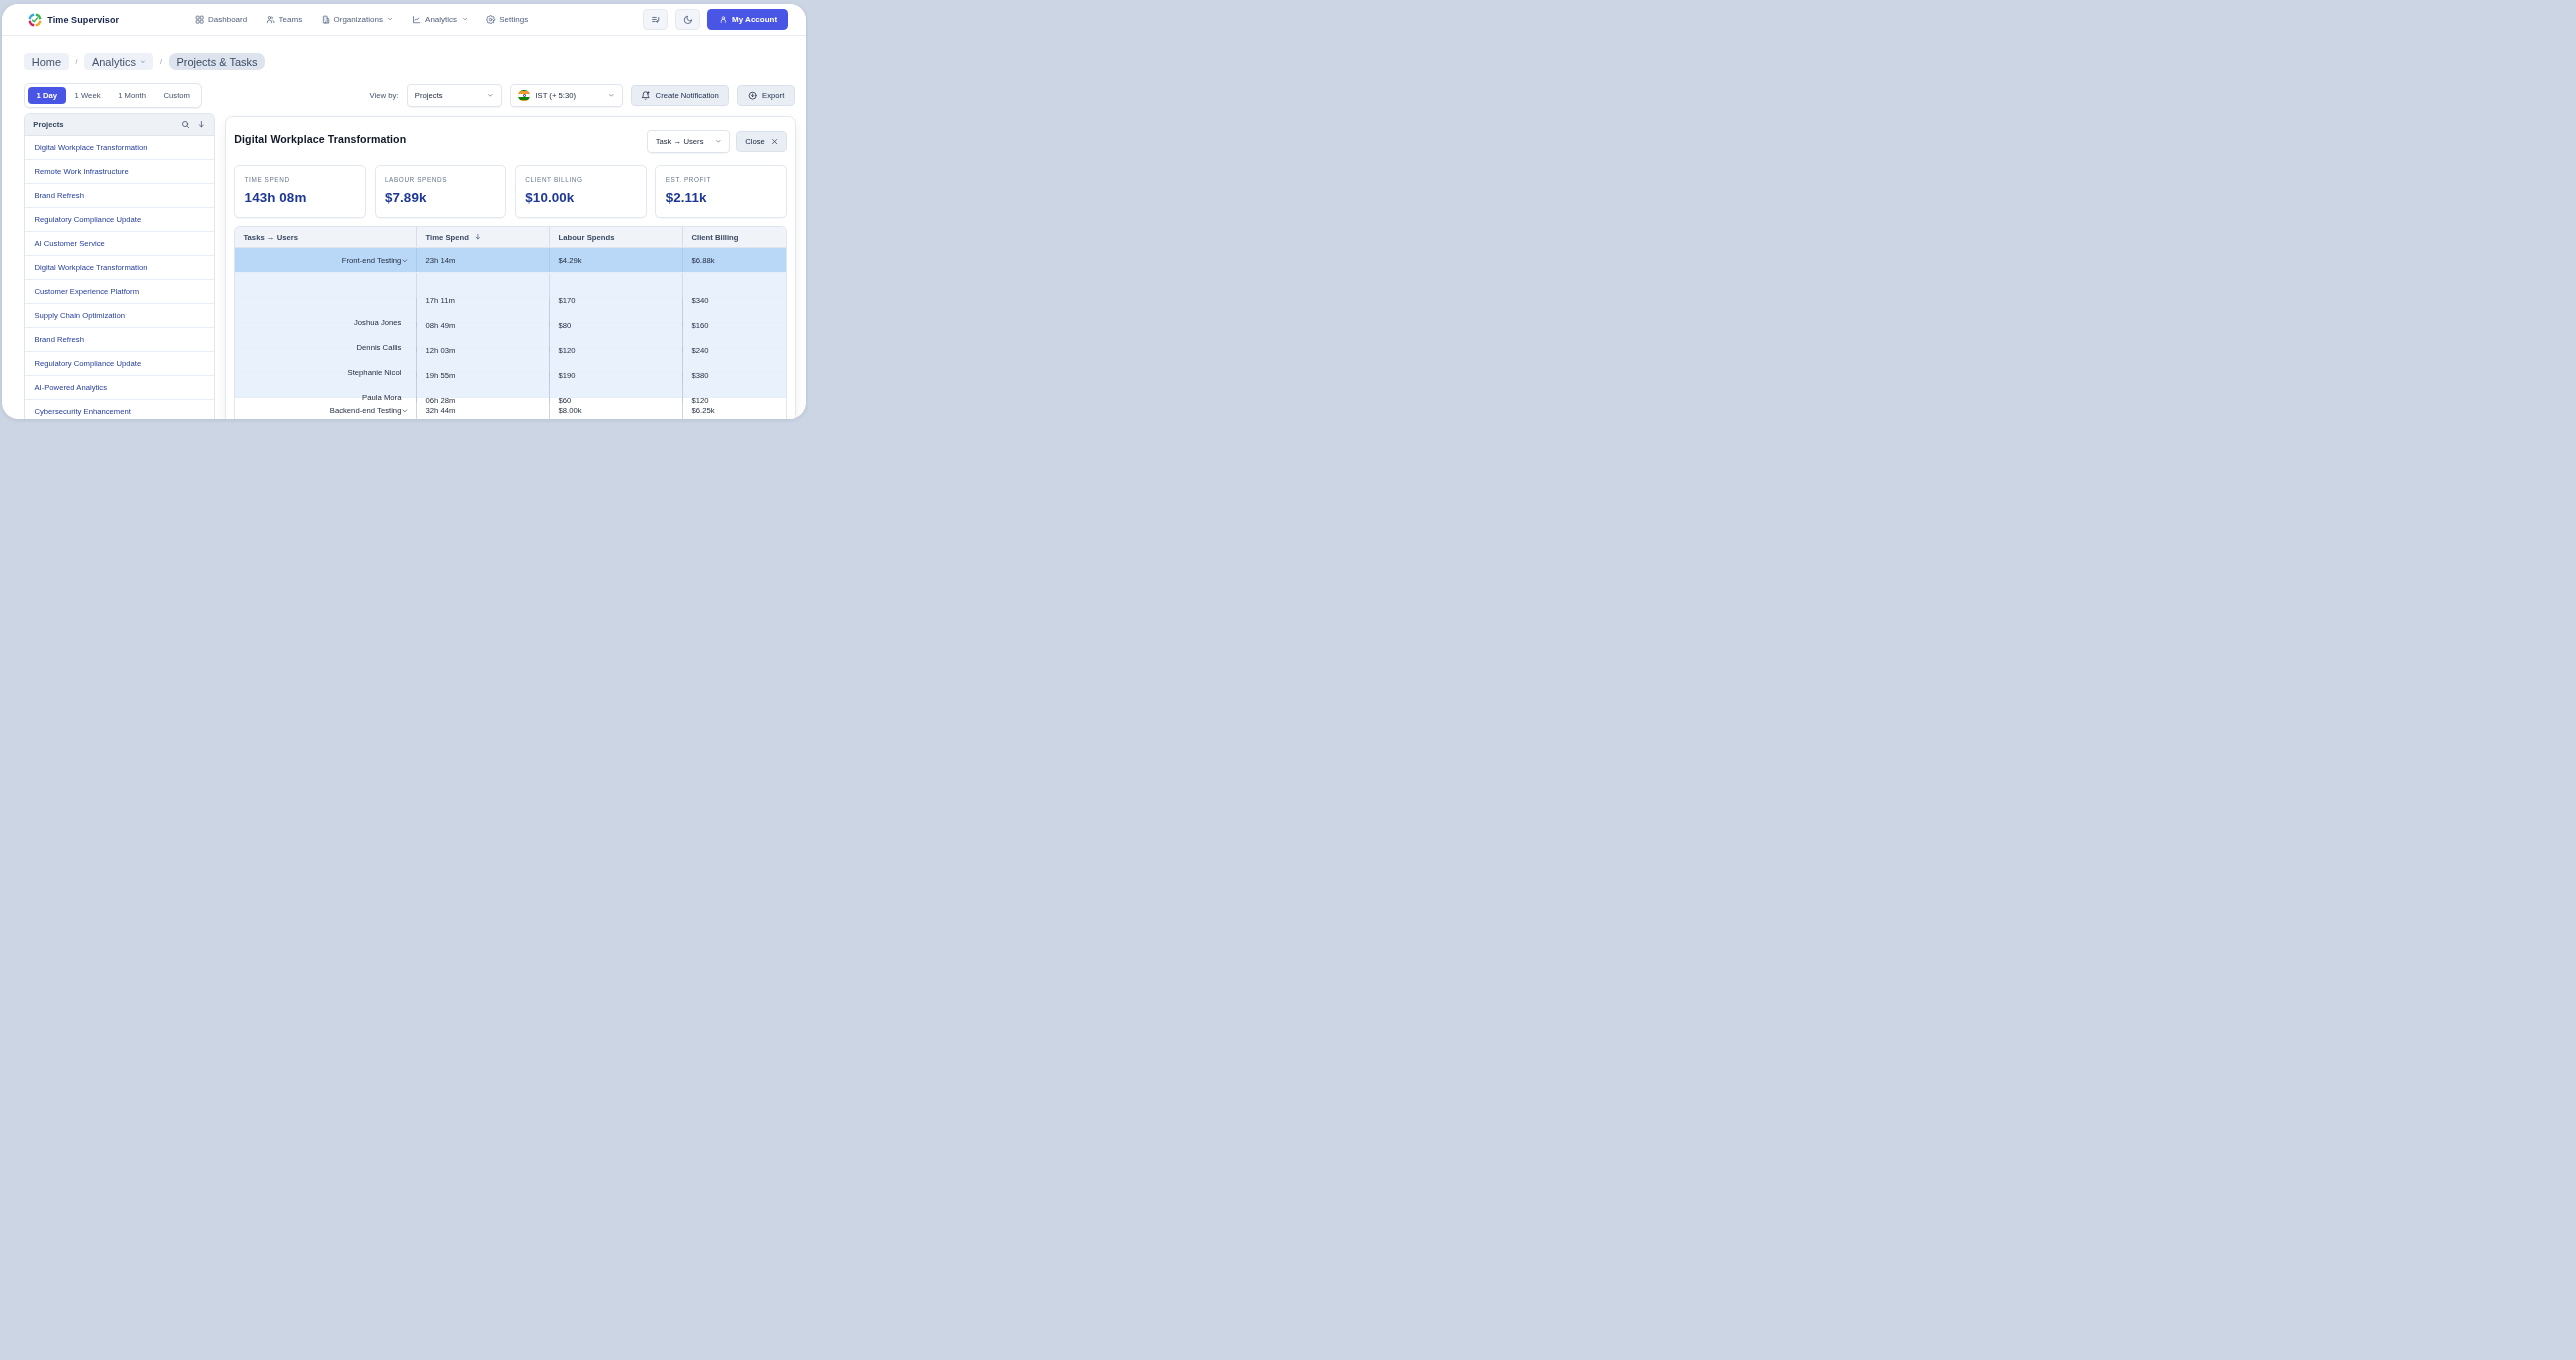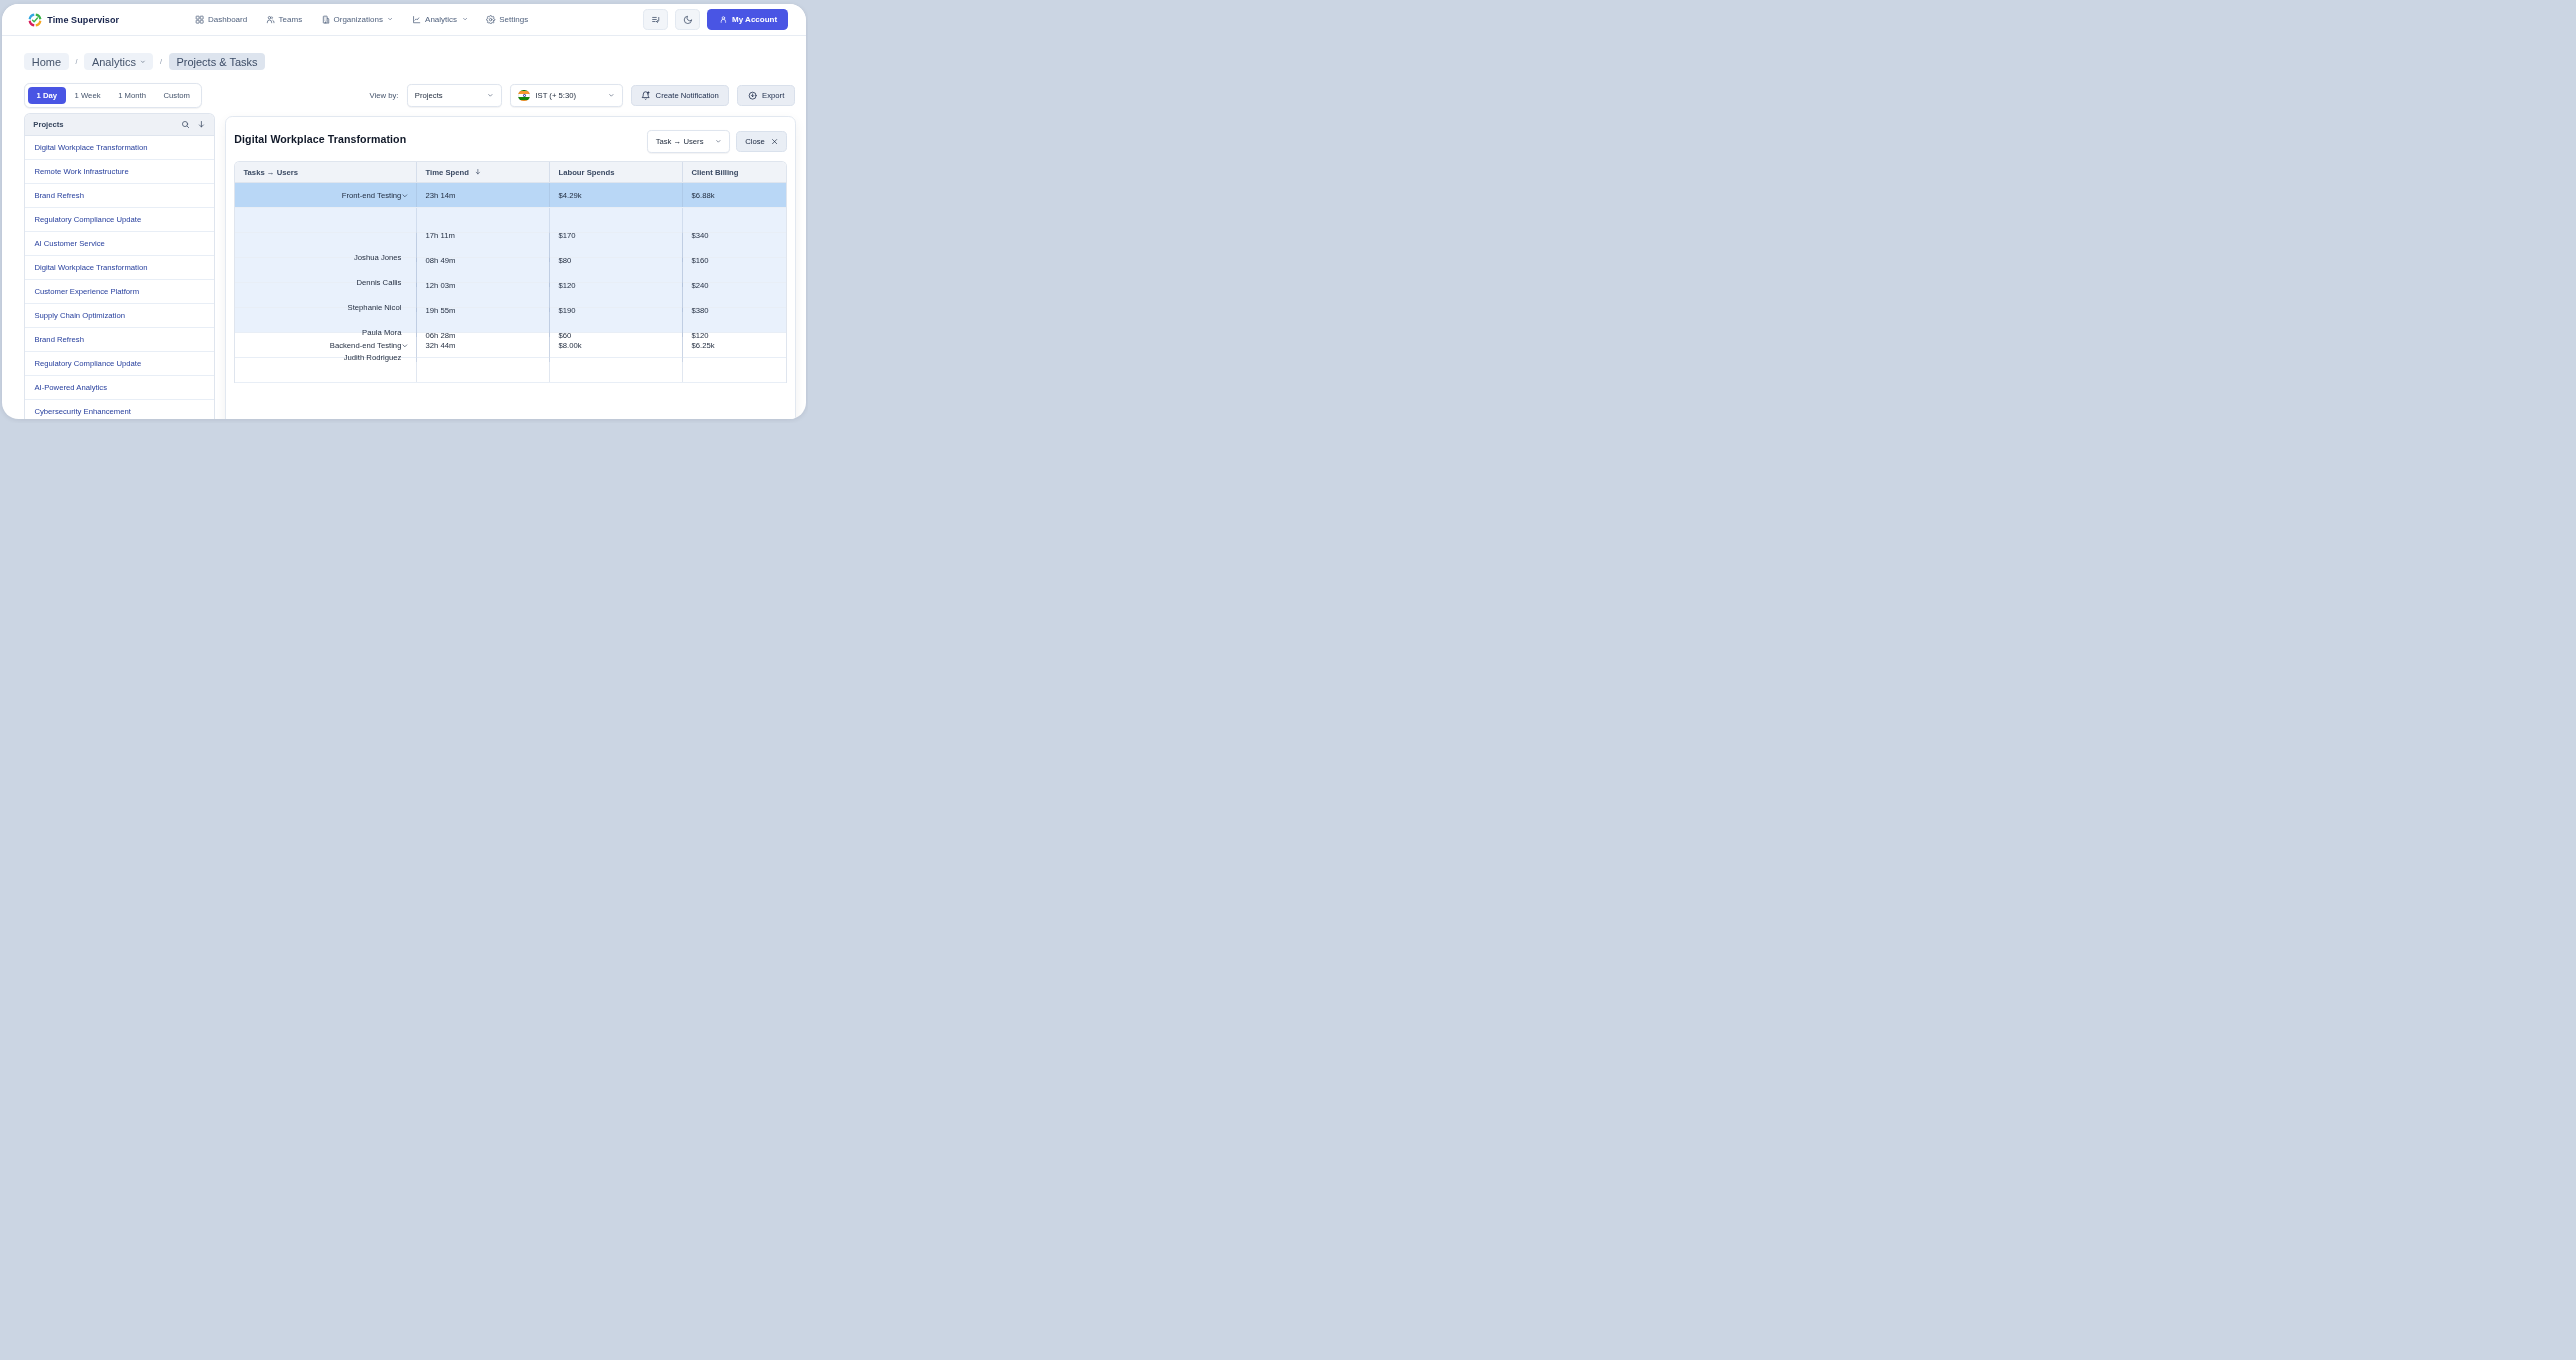--- a/index.html
+++ b/index.html
@@ -34,21 +34,21 @@
     height:20.6px;padding:0 11.3px;border-radius:4.6px;background:#4955e4;color:#fff;border:none;
     display:flex;align-items:center;gap:4.6px;font-size:8px;font-weight:600;cursor:pointer;
     font-family:inherit;
   }
   
   .breadcrumbs{position:absolute;left:22px;top:49px;display:flex;align-items:center;gap:6.7px;}
   .crumb{
     height:17px;padding:0 7.7px;border-radius:4.1px;background:#eef2f8;color:#44536b;
     font-size:11px;display:flex;align-items:center;gap:4.1px;cursor:pointer;
   }
-  .crumb.active{background:#dde4ee;color:#3c4c66;}
+  .crumb.active{background:#dde4ee;color:#3c4c66;border-radius:7px;}
   .crumb-sep{color:#8a97ab;font-size:7.2px;}
   
   .controls{position:absolute;left:22px;right:11.3px;top:79px;display:flex;align-items:center;}
   .segmented{
     display:flex;align-items:center;background:#fff;border:0.5px solid #dfe5ee;border-radius:5.7px;
     padding:2.6px;box-shadow:0 0.5px 1px rgba(15,23,42,.05);
   }
   .seg-btn{
     height:17.5px;padding:0 8.8px;border-radius:4.1px;border:none;background:transparent;
     font-size:7.7px;font-weight:500;color:#44536b;cursor:pointer;font-family:inherit;
@@ -372,20 +372,38 @@
           <span>Close</span>
           <span style="display:flex;">
             <svg width="7.2" height="7.2" viewBox="0 0 24 24" fill="none" stroke="currentColor" stroke-width="2.2" stroke-linecap="round">
                 <path d="M5 5l14 14M19 5L5 19"></path>
               </svg>
           </span>
         </button>
       </div>
     </div>
 
+    <div class="stats">
+      <div class="stat-card">
+        <div class="stat-label">TIME SPEND</div>
+        <div class="stat-value">143h 08m</div>
+      </div>
+      <div class="stat-card">
+        <div class="stat-label">LABOUR SPENDS</div>
+        <div class="stat-value">$7.89k</div>
+      </div>
+      <div class="stat-card">
+        <div class="stat-label">CLIENT BILLING</div>
+        <div class="stat-value">$10.00k</div>
+      </div>
+      <div class="stat-card">
+        <div class="stat-label">EST. PROFIT</div>
+        <div class="stat-value">$2.11k</div>
+      </div>
+    </div>
 
     <div class="table">
       <div class="trow thead">
         <div class="td">
           <span>Tasks → Users</span>
         </div>
         <div class="td">
           <span>Time Spend</span>
           <span class="sort-icon">
             <svg width="7.7" height="7.7" viewBox="0 0 24 24" fill="none" stroke="currentColor" stroke-width="2" stroke-linecap="round" stroke-linejoin="round">

